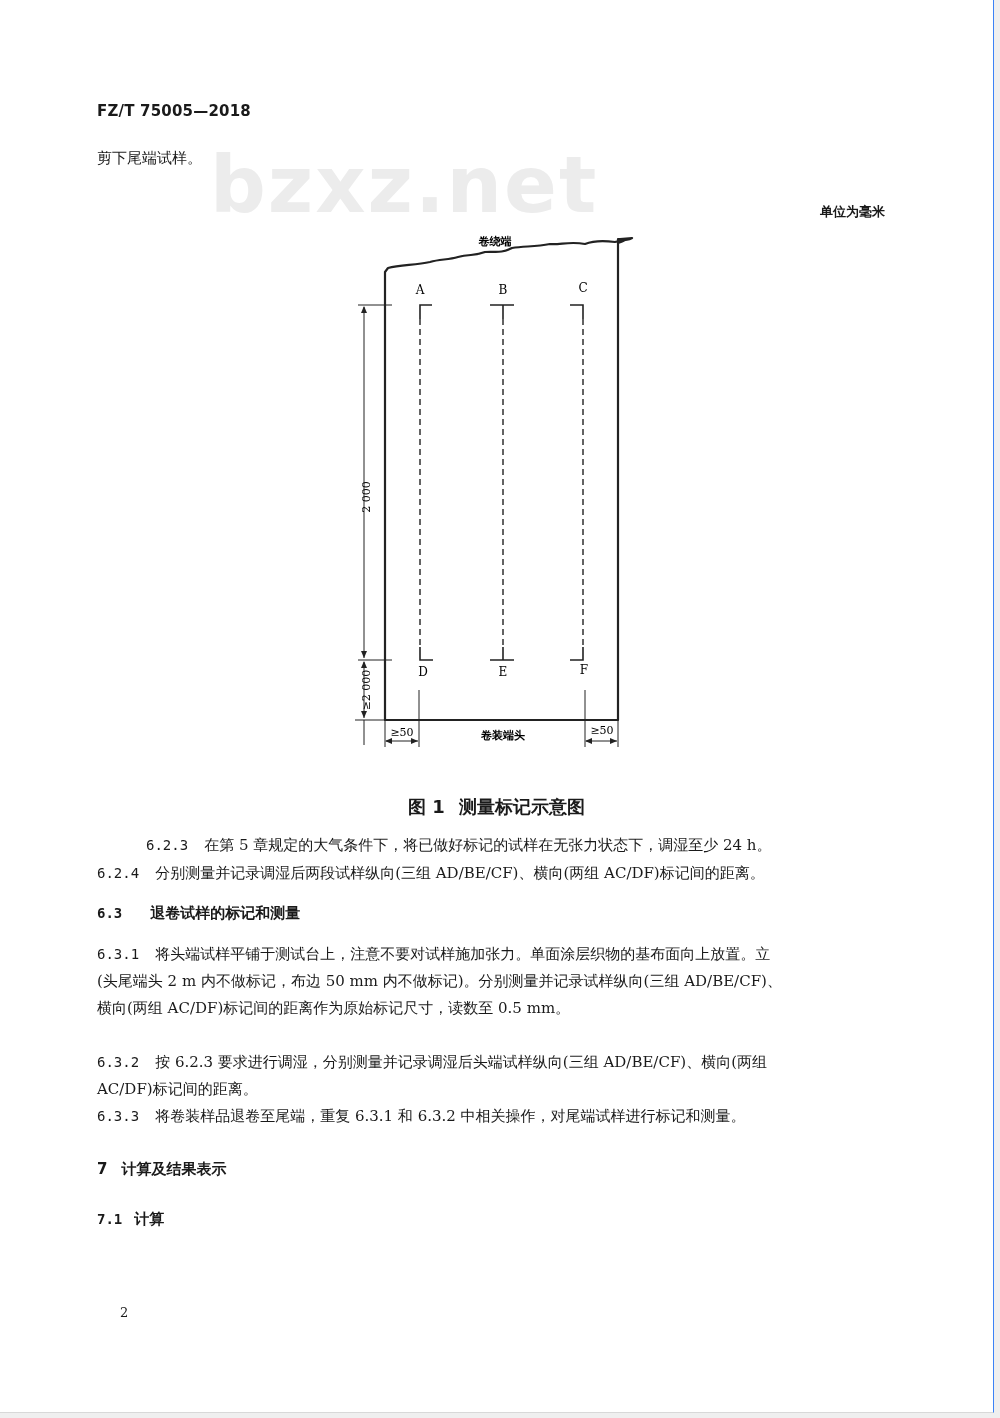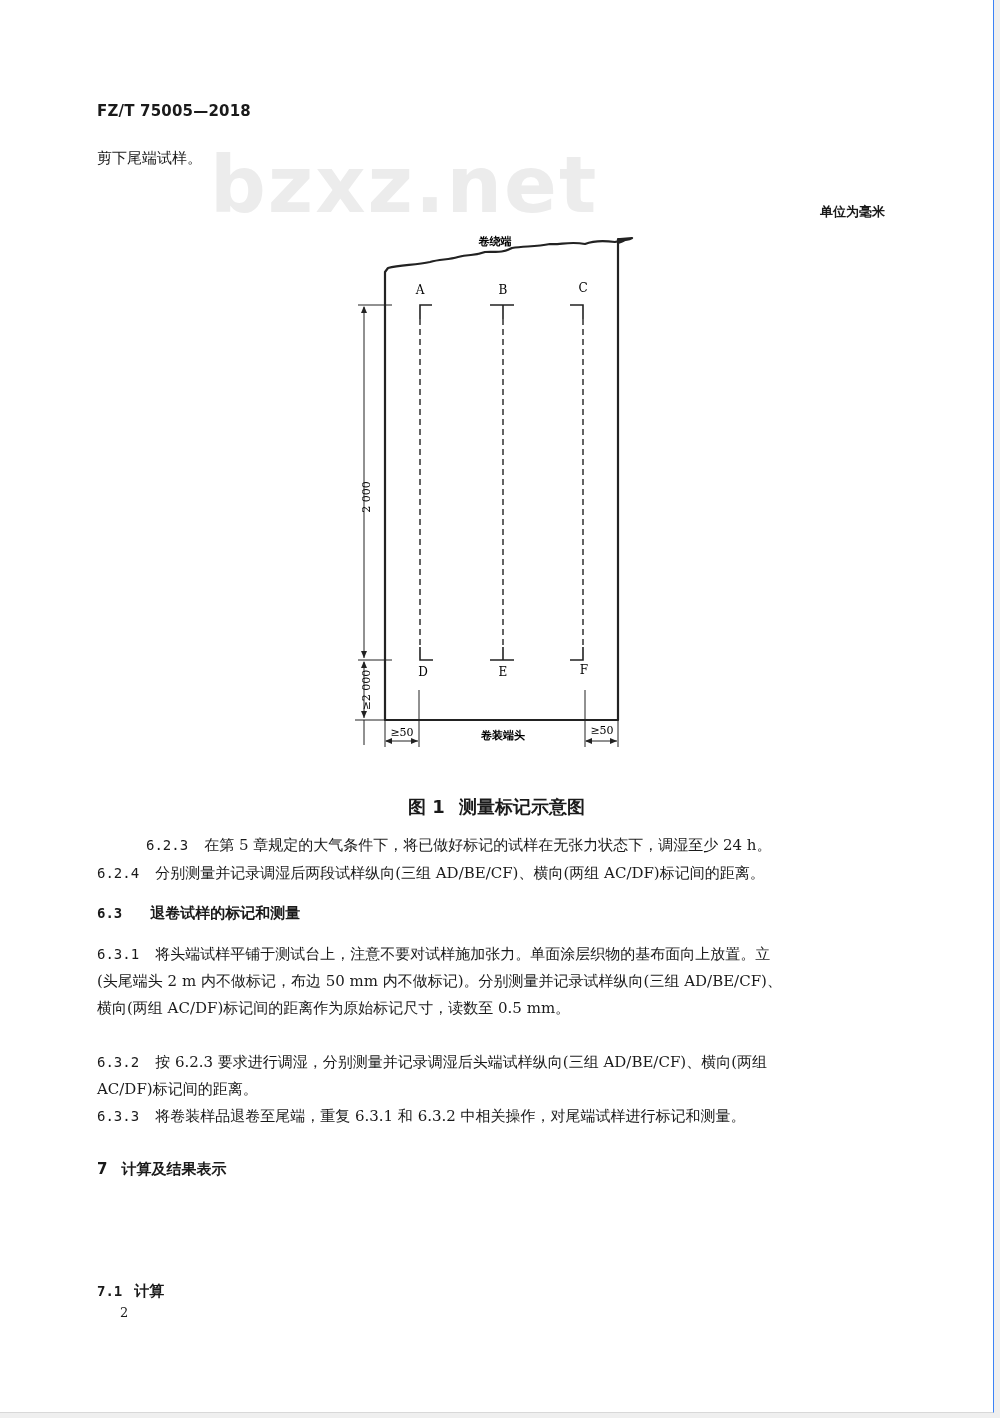--- a/index.html
+++ b/index.html
@@ -155,19 +155,19 @@
   </div>
 
   <div class="abs para" style="left:97px; top:1103px;">
     <span class="num">6.3.3</span><span>将卷装样品退卷至尾端，重复 6.3.1 和 6.3.2 中相关操作，对尾端试样进行标记和测量。</span>
   </div>
 
   <div class="abs heading" style="left:97px; top:1160px;">
     <span style="margin-right:14px;">7</span><span>计算及结果表示</span>
   </div>
 
-  <div class="abs heading" style="left:97px; top:1282px;text-align:center;">
+  <div class="abs heading" style="left:97px; top:1210px;text-align:center;">
     <span class="num" style="margin-right:12px;">7.1</span><span>计算</span>
   </div>
 
 
   <div class="abs page-num">2</div>
 </div>
 
 </body></html>

